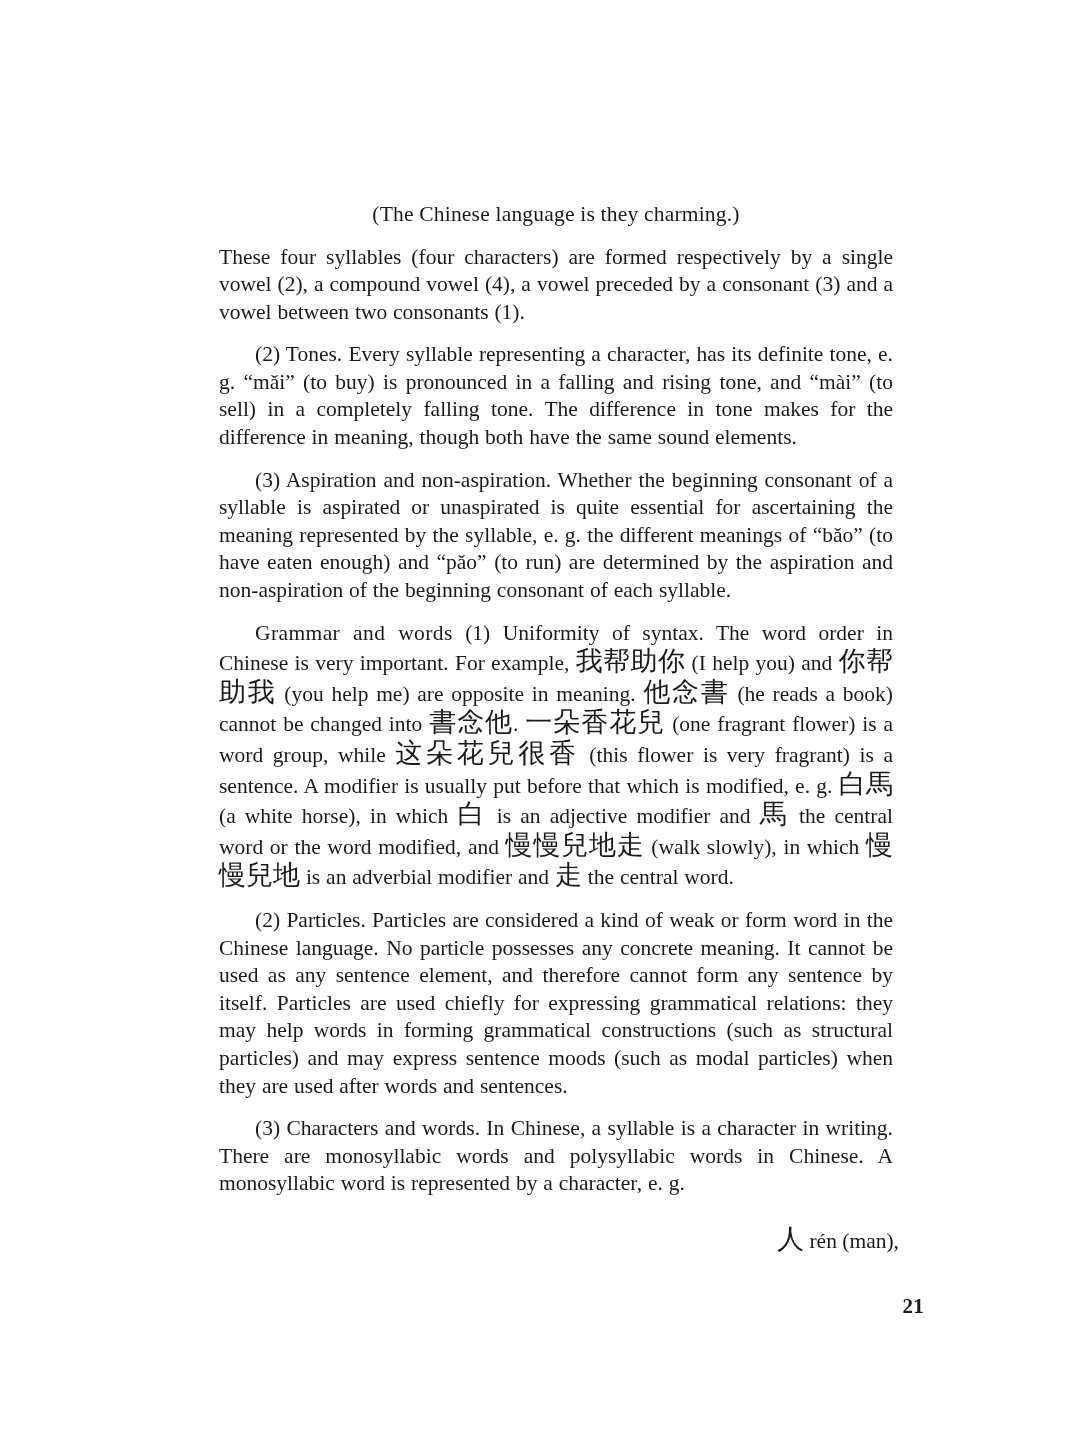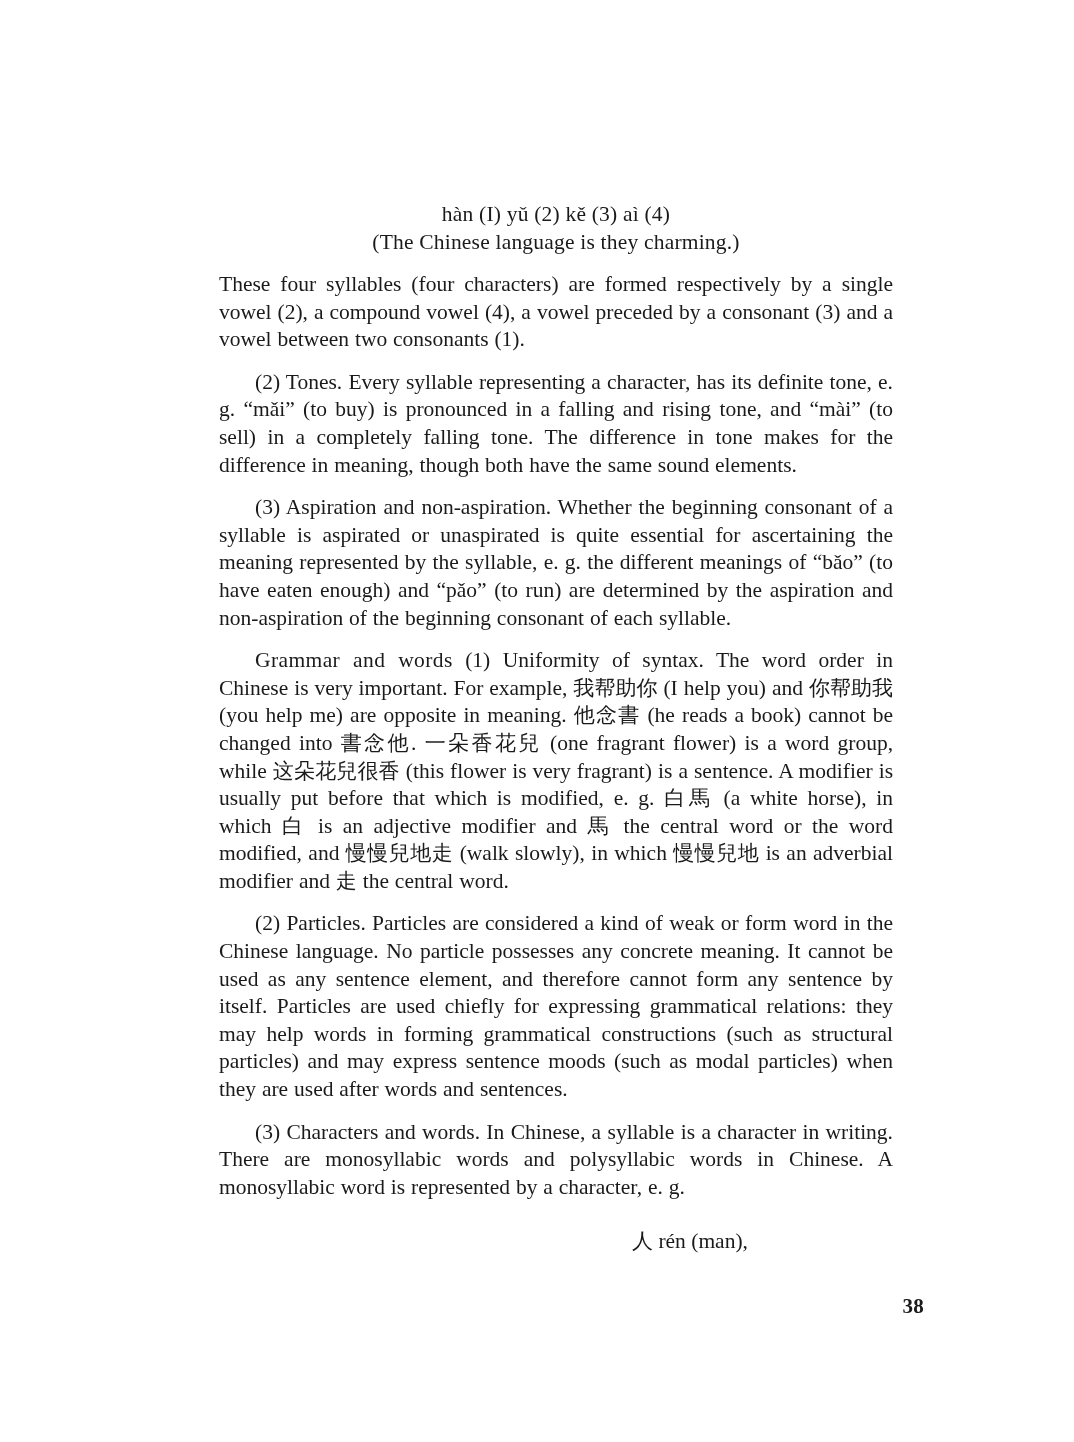--- a/index.html
+++ b/index.html
@@ -43,63 +43,62 @@
   }
   p.para.indent {
     text-indent: 36px;
   }
   .runhead {
     font-weight: normal;
     letter-spacing: 0.4px;
   }
   .cjk {
     font-family: "DejaVu Sans", "Liberation Sans", sans-serif;
-    font-size: 21px;
+    font-size: 27px;
     letter-spacing: 0px;
   }
   .example-line {
-    margin: 0;
+    margin: 9px;
     font-size: 21.5px;
     line-height: 27.6px;
-    text-align: center;
+    text-align: right;
     text-indent: 268px;
     padding-top: 12px;
   }
   #page-number {
     position: absolute;
     right: 150px;
     top: 1294px;
     font-size: 21px;
     font-weight: bold;
     letter-spacing: 0.3px;
   }
 </style>
 </head>
 <body>
 
 <div id="page">
 
   <div id="textblock">
 
-    <div class="line-centered">hàn (I) yǔ (2) kě (3) aì (4)</div>
     <div class="line-centered">(The Chinese language is they charming.)</div>
 
     <p class="para">These four syllables (four characters) are formed respectively by a single vowel (2), a compound vowel (4), a vowel preceded by a consonant (3) and a vowel between two consonants (1).</p>
 
     <p class="para indent">(2) Tones.  Every syllable representing a character, has its definite tone, e. g. “mǎi” (to buy) is pronounced in a falling and rising tone, and “mài” (to sell) in a completely falling tone.  The difference in tone makes for the difference in meaning, though both have the same sound elements.</p>
 
     <p class="para indent">(3) Aspiration and non-aspiration.  Whether the beginning consonant of a syllable is aspirated or unaspirated is quite essential for ascertaining the meaning represented by the syllable, e. g. the different meanings of “bǎo” (to have eaten enough) and “pǎo” (to run) are determined by the aspiration and non-aspiration of the beginning consonant of each syllable.</p>
 
     <p class="para indent">
       <span class="runhead">Grammar and words</span><span id="grammar-body"><span> (1) Uniformity of syntax.  The word order in Chinese is very important.  For example, </span><span class="cjk">我帮助你</span><span> (I help you) and </span><span class="cjk">你帮助我</span><span> (you help me) are opposite in meaning. </span><span class="cjk">他念書</span><span> (he reads a book) cannot be changed into </span><span class="cjk">書念他</span><span>. </span><span class="cjk">一朵香花兒</span><span> (one fragrant flower) is a word group, while </span><span class="cjk">这朵花兒很香</span><span> (this flower is very fragrant) is a sentence. A modifier is usually put before that which is modified, e. g. </span><span class="cjk">白馬</span><span> (a white horse), in which </span><span class="cjk">白</span><span> is an adjective modifier and </span><span class="cjk">馬</span><span> the central word or the word modified, and </span><span class="cjk">慢慢兒地走</span><span> (walk slowly), in which </span><span class="cjk">慢慢兒地</span><span> is an adverbial modifier and </span><span class="cjk">走</span><span> the central word.</span></span>
     </p>
 
     <p class="para indent">(2) Particles.  Particles are considered a kind of weak or form word in the Chinese language. No particle possesses any concrete meaning.  It cannot be used as any sentence element, and therefore cannot  form any sentence by itself.  Particles are used chiefly for expressing grammatical relations: they may help words in forming grammatical constructions (such as structural particles) and may express sentence moods (such as modal particles) when they are used after words and sentences.</p>
 
     <p class="para indent">(3) Characters and words.  In Chinese, a syllable is a character in writing.  There are monosyllabic words and polysyllabic words in Chinese.  A monosyllabic word is represented by a character, e. g.</p>
 
     <p class="example-line"><span class="cjk">人</span><span> rén (man),</span></p>
 
   </div>
 
-  <div id="page-number">38</div>
+  <div id="page-number">21</div>
 
 </div>
 
 </body></html>

